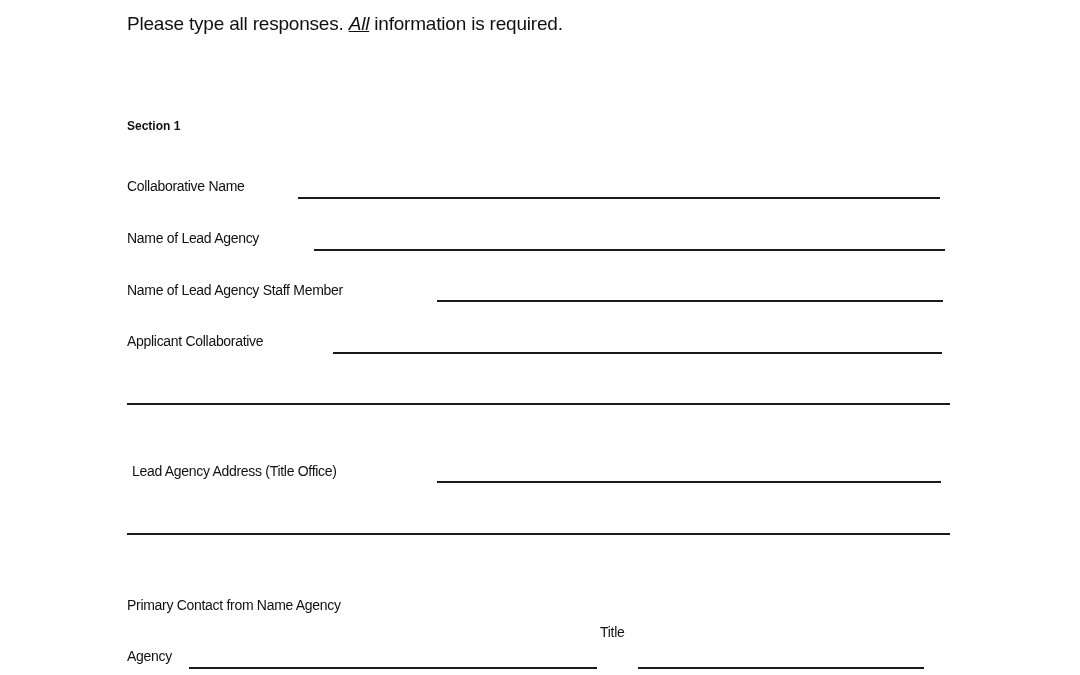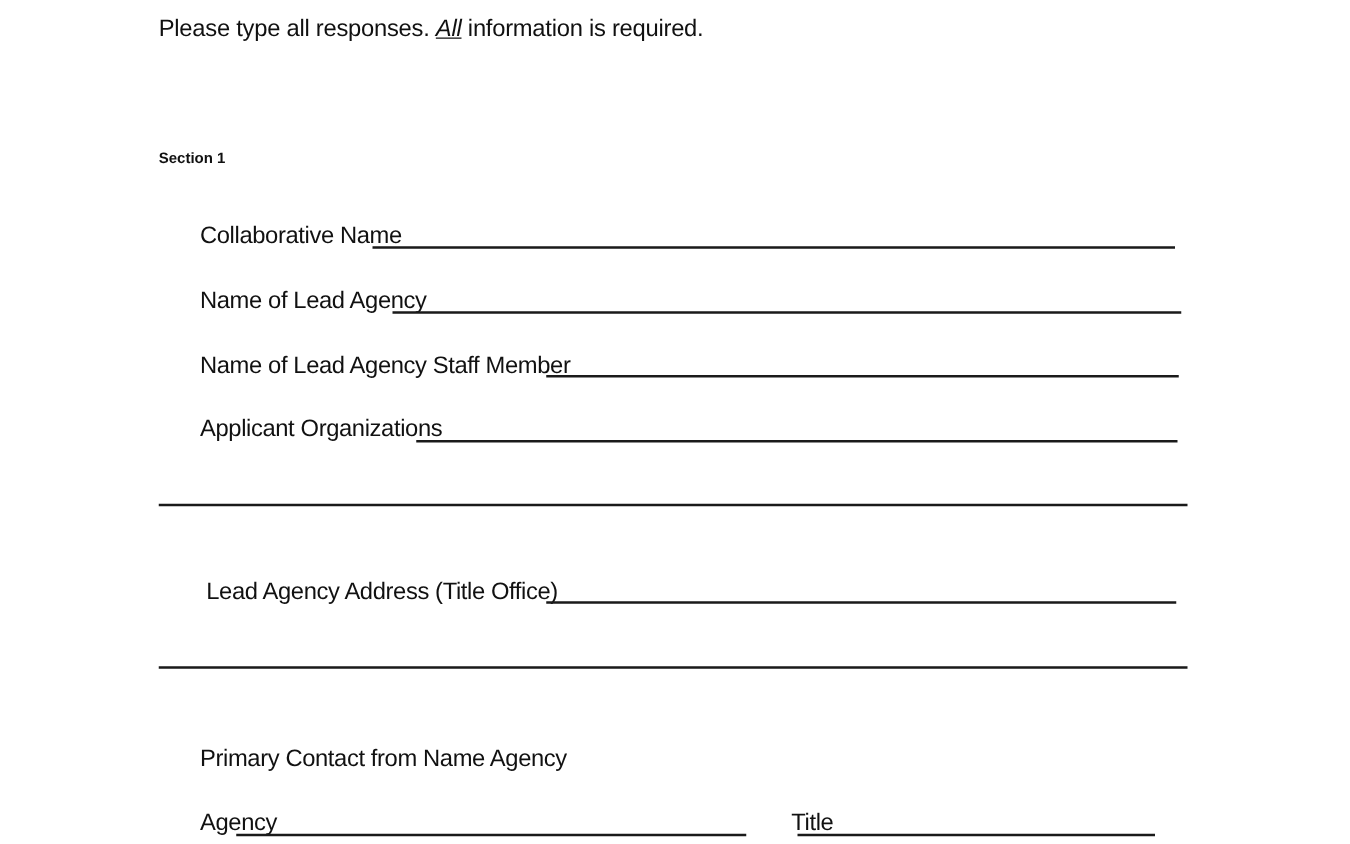--- a/index.html
+++ b/index.html
@@ -2,45 +2,45 @@
 <html><head>
 <meta charset="utf-8">
 <style>
   html, body { margin:0; padding:0; background:#fff; }
   body { width:1080px; height:675px; position:relative; overflow:hidden;
          font-family:"Liberation Sans", sans-serif; color:#111; }
   .abs { position:absolute; white-space:nowrap; }
   .instr { left:127px; top:13px; font-size:19px; font-weight:normal; letter-spacing:-0.2px; }
   .instr u { font-style:italic; }
   .section { left:127px; top:119px; font-size:12px; font-weight:bold; }
-  .label { font-size:19px; letter-spacing:-0.3px;margin-left:33px; }
+  .label { font-size:14px; letter-spacing:-0.3px; }
   .line { position:absolute; height:2px; background:#1a1a1a; }
 </style>
 </head>
 <body>
 
 <div class="abs instr"><span>Please type all responses. </span><u>All</u><span> information is required.</span></div>
 
 <div class="abs section">Section 1</div>
 
 <div class="abs label" style="left:127px;top:178px;">Collaborative Name</div>
 <div class="line" style="left:298px;top:197px;width:642px;"></div>
 
 <div class="abs label" style="left:127px;top:230px;">Name of Lead Agency</div>
 <div class="line" style="left:314px;top:249px;width:631px;"></div>
 
 <div class="abs label" style="left:127px;top:282px;text-align:right;">Name of Lead Agency Staff Member</div>
 <div class="line" style="left:437px;top:300px;width:506px;"></div>
 
-<div class="abs label" style="left:127px;top:333px;">Applicant Organizations</div>
+<div class="abs label" style="left:127px;top:333px;">Applicant Collaborative</div>
 <div class="line" style="left:333px;top:352px;width:609px;"></div>
 <div class="line" style="left:127px;top:403px;width:823px;"></div>
 
 <div class="abs label" style="left:132px;top:463px;">Lead Agency Address (Title Office)</div>
 <div class="line" style="left:437px;top:481px;width:504px;"></div>
 <div class="line" style="left:127px;top:533px;width:823px;"></div>
 
 <div class="abs label" style="left:127px;top:597px;">Primary Contact from Name Agency</div>
 
 <div class="abs label" style="left:127px;top:648px;">Agency</div>
 <div class="line" style="left:189px;top:667px;width:408px;"></div>
-<div class="abs label" style="left:600px;top:648px;">Title</div>
+<div class="abs label" style="left:600px;top:624px;">Title</div>
 <div class="line" style="left:638px;top:667px;width:286px;"></div>
 
 </body></html>

